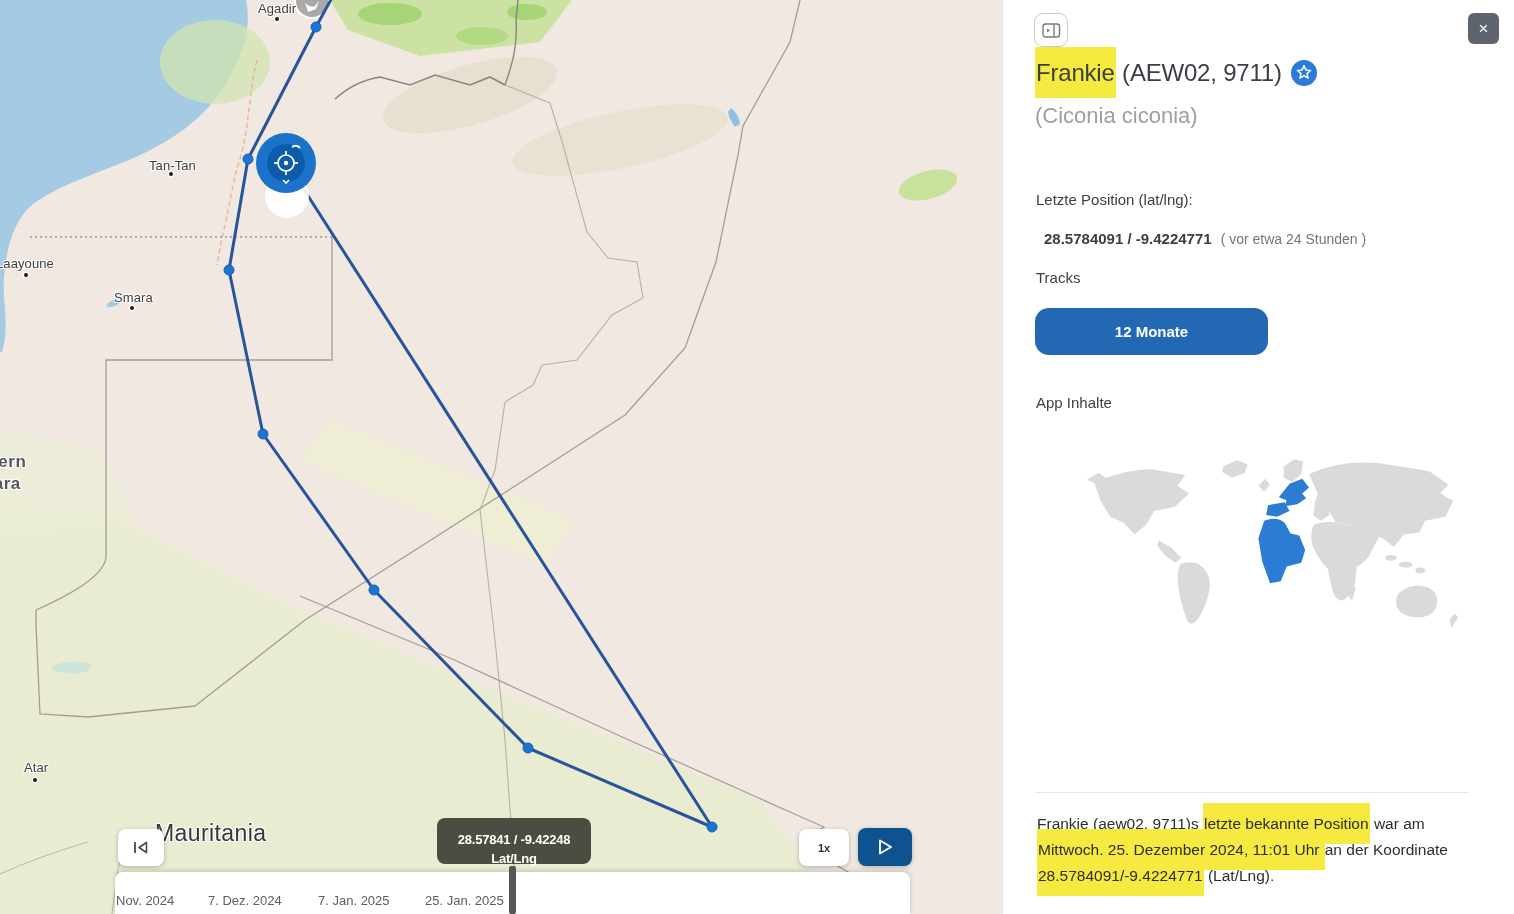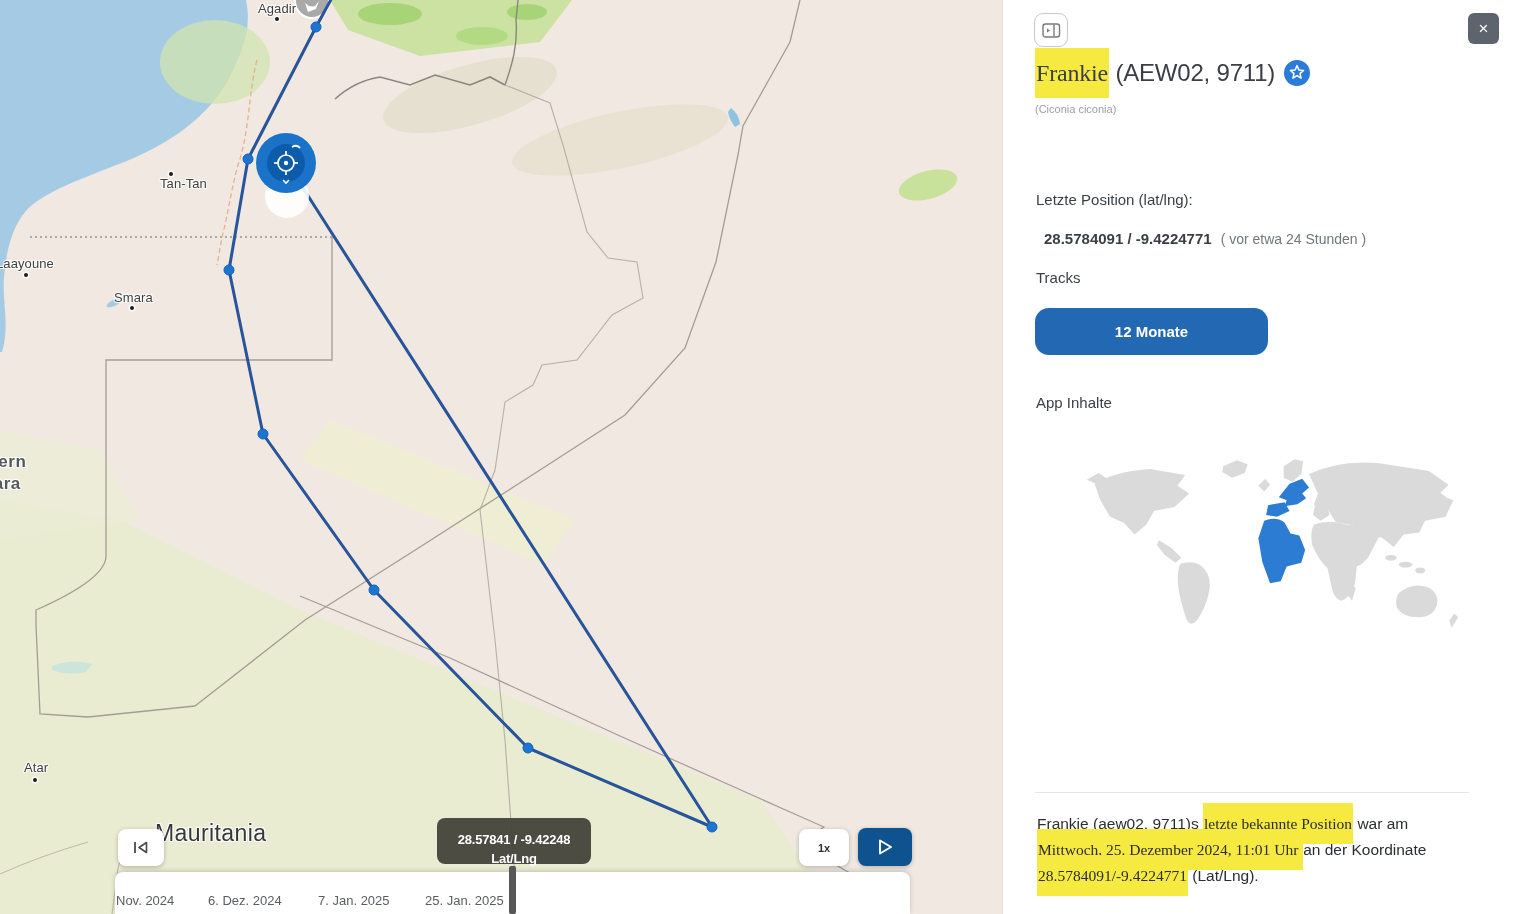--- a/index.html
+++ b/index.html
@@ -28,22 +28,22 @@
   .tick{position:absolute;top:21px;font-size:13px;color:#5a5e63;white-space:nowrap;}
   #tick0{left:1px;} #tick1{left:93px;} #tick2{left:203px;} #tick3{left:310px;}
   #scrubber{position:absolute;left:509px;top:866px;width:7px;height:48px;background:#575757;border-radius:2px;cursor:ew-resize;}
   
   #panel{position:relative;width:512px;height:914px;background:#fff;border-left:1px solid #e3e3e3;box-sizing:border-box;flex:0 0 auto;}
   #expand-btn{position:absolute;left:31px;top:13px;width:34px;height:34px;background:#fff;border:1px solid #c9c9c9;border-radius:9px;
     display:flex;align-items:center;justify-content:center;cursor:pointer;}
   #close-btn{position:absolute;right:15px;top:13px;width:31px;height:31px;background:#5e646e;border:none;border-radius:6px;color:#fff;
     font-size:17px;line-height:1;display:flex;align-items:center;justify-content:center;cursor:pointer;font-family:inherit;}
   #panel-title{position:absolute;left:32px;top:59px;font-size:24px;color:#3a3f45;letter-spacing:-.2px;display:flex;align-items:center;gap:9px;}
-  mark, .hl{background:#f6e93f;color:inherit;padding:12px 1px;font-family:Liberation Serif, serif;}
-  #panel-subtitle{position:absolute;left:32px;top:103px;font-size:11px;color:#9aa0a6;}
+  mark, .hl{background:#f6e93f;color:inherit;padding:12px 1px;}
+  #panel-subtitle{position:absolute;left:32px;top:103px;font-size:22px;color:#9aa0a6;}
   .panel-h{position:absolute;left:33px;font-weight:400;font-size:15px;color:#3a3f45;}
   #pos-label{top:191px;}
   #pos-row{position:absolute;left:33px;top:230px;font-size:15px;color:#3a3f45;white-space:nowrap;margin-left:8px;}
   #pos-row b{font-weight:700;}
   #pos-age{font-weight:400;font-size:14px;color:#72777d;margin-left:9px;}
   #tracks-label{top:269px;}
   #tracks-btn{position:absolute;left:32px;top:308px;width:233px;height:47px;background:#2268b2;color:#fff;border:none;border-radius:14px;
     font-weight:700;font-size:15px;cursor:pointer;font-family:inherit;}
   #appcontent-label{top:394px;}
   #world-map{position:absolute;left:74px;top:452px;}
@@ -118,21 +118,21 @@
         <line x1="286" y1="171" x2="286" y2="175" stroke="#ffffff" stroke-width="1.7"></line>
         <line x1="274" y1="163" x2="278" y2="163" stroke="#ffffff" stroke-width="1.7"></line>
         <line x1="294" y1="163" x2="298" y2="163" stroke="#ffffff" stroke-width="1.7"></line>
         <path d="M292,147 q5,-3 8,1" fill="none" stroke="#ffffff" stroke-width="2"></path>
         <path d="M283,180 l3,3 3,-3" fill="none" stroke="#ffffff" stroke-width="1.6"></path>
       </g>
     </svg>
 
     <div class="map-label" style="left:258px;top:1px;">Agadir</div>
     <div class="city-dot" style="left:275px;top:17px;"></div>
-    <div class="map-label" style="left:160px;top:158px;margin-top:18px;">Tan-Tan</div>
+    <div class="map-label" style="left:149px;top:158px;">Tan-Tan</div>
     <div class="city-dot" style="left:169px;top:172px;"></div>
     <div class="map-label" style="left:-4px;top:256px;">Laayoune</div>
     <div class="city-dot" style="left:24px;top:273px;"></div>
     <div class="map-label" style="left:114px;top:290px;">Smara</div>
     <div class="city-dot" style="left:130px;top:306px;"></div>
     <div class="map-label region" style="left:-44px;top:452px;">Western</div>
     <div class="map-label region" style="left:-39px;top:474px;">Sahara</div>
     <div class="map-label big" style="left:155px;top:820px;">Mauritania</div>
     <div class="map-label" style="left:24px;top:760px;">Atar</div>
     <div class="city-dot" style="left:33px;top:778px;"></div>
@@ -152,21 +152,21 @@
       <span>1x</span>
     </button>
     <button class="ctl-btn" id="play-btn">
       <svg width="17" height="18" viewBox="0 0 17 18">
         <path d="M3,2.5 L14,9 L3,15.5 Z" fill="none" stroke="#ffffff" stroke-width="1.9" stroke-linejoin="round"></path>
       </svg>
     </button>
 
     <div id="timeline">
       <span class="tick" id="tick0">Nov. 2024</span>
-      <span class="tick" id="tick1">6. Dez. 2024</span>
+      <span class="tick" id="tick1">7. Dez. 2024</span>
       <span class="tick" id="tick2">7. Jan. 2025</span>
       <span class="tick" id="tick3">25. Jan. 2025</span>
     </div>
     <div id="scrubber"></div>
   </div>
 
   <div id="panel">
     <button id="expand-btn">
       <svg width="19" height="17" viewBox="0 0 19 17">
         <rect x="1" y="2" width="16.5" height="13" rx="2.5" fill="none" stroke="#77797c" stroke-width="1.4"></rect>

